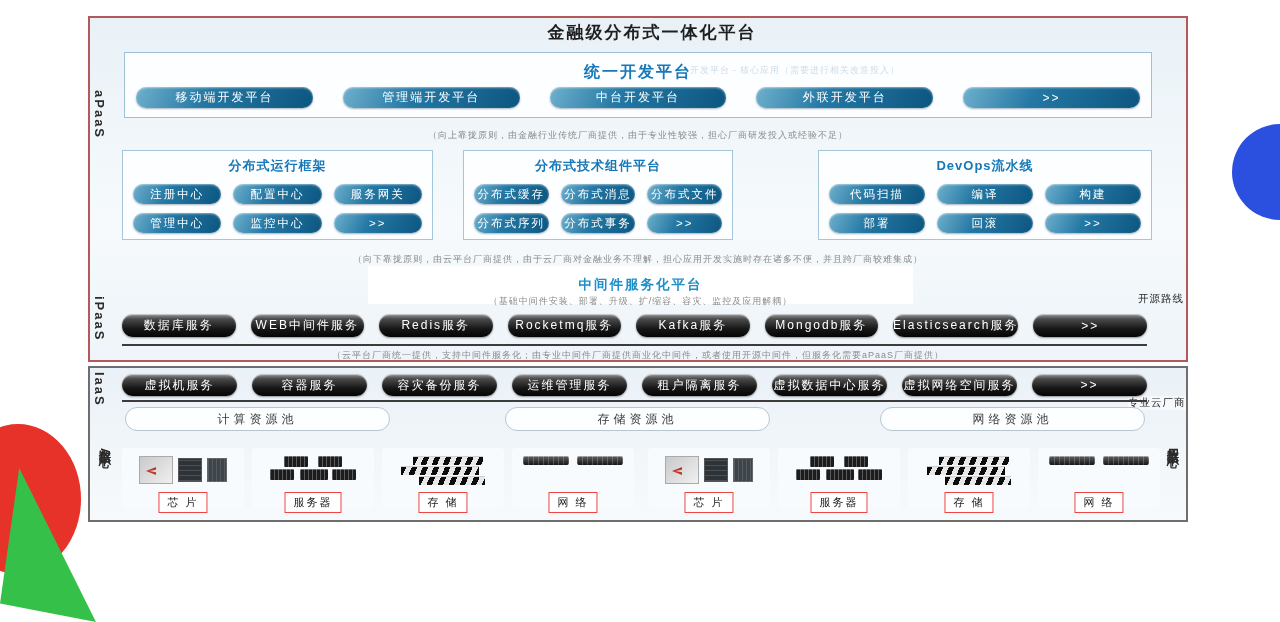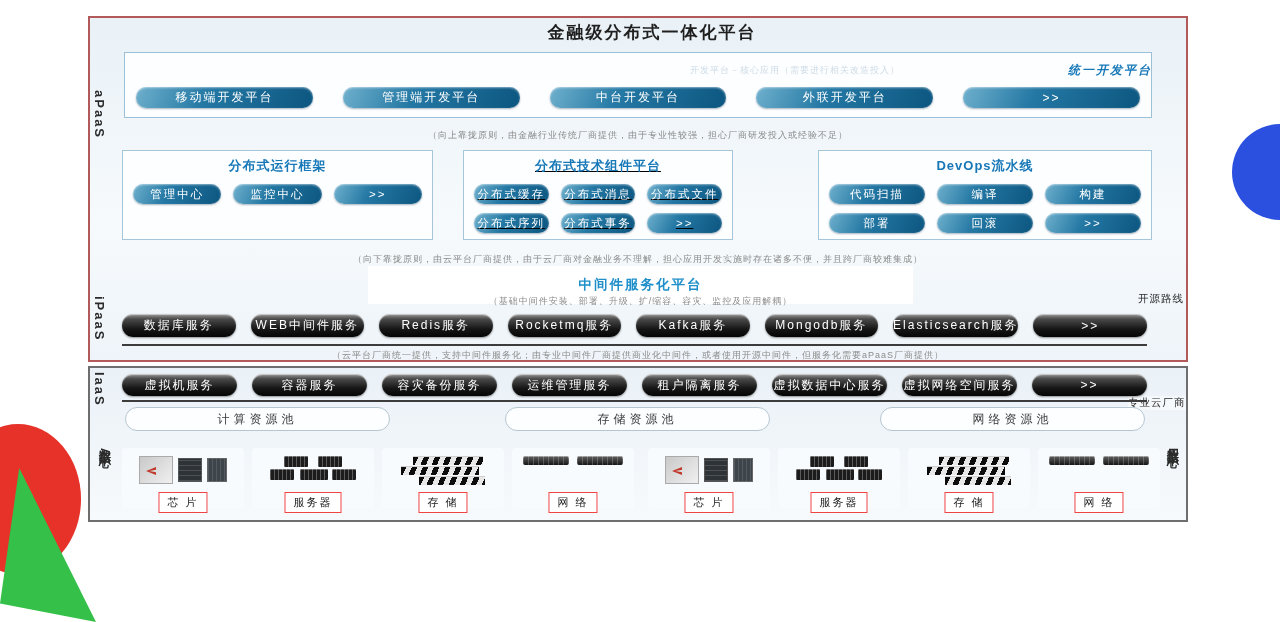--- a/index.html
+++ b/index.html
@@ -21,39 +21,39 @@
   .iaas-box { position:absolute; left:88px; top:366px; width:1100px; height:156px;
               border:2px solid #6e6e6e; background:linear-gradient(180deg,#eaf1f7,#f7fafc); }
 
   .main-title { position:absolute; left:88px; top:21px; width:1100px; text-align:center;
                 font-size:17px; font-weight:bold; color:#1f1f1f; letter-spacing:2px;padding-left:28px; }
 
   .dev-box { position:absolute; left:124px; top:52px; width:1028px; height:66px;
              background:#fdfeff; border:1px solid #9cc0d8; }
   .ghost-text { position:absolute; left:690px; top:64px; width:340px; font-size:9px;
                 color:#9db8cc; opacity:.5; letter-spacing:1px; }
-  .dev-title { position:absolute; left:124px; top:62px; width:1028px; text-align:right;
-               font-size:12px; font-weight:bold; color:#1778b8; letter-spacing:2px;font-style:italic; }
+  .dev-title { position:absolute; left:124px; top:62px; width:1028px; text-align:center;
+               font-size:16px; font-weight:bold; color:#1778b8; letter-spacing:2px; }
   .dev-buttons { position:absolute; left:136px; top:87px; width:1004px; display:flex; gap:30px; }
 
   .btn-blue { flex:1; height:21px; border-radius:10px; color:#fff; font-size:12px;
               display:flex; align-items:center; justify-content:center; letter-spacing:2px;
               background:linear-gradient(115deg,#6fb0cd 0%,#2478a4 40%,#0c5680 100%);
               box-shadow:inset 0 1px 2px rgba(255,255,255,.5), 0 1px 2px rgba(0,40,70,.35); }
   .btn-blue.sm { height:20px; font-size:11.5px; }
 
   .note { position:absolute; left:88px; width:1100px; text-align:center; font-size:9px;
           color:#8b8b8b; letter-spacing:1px; }
   .note-top { top:129px; }
   .note-mid { top:253px; }
   .note-ipaas { top:349px; }
 
   .panel { position:absolute; top:150px; height:90px; background:#fdfeff; border:1px solid #a5c6da; }
   .panel-1 { left:122px; width:311px; }
-  .panel-2 { left:463px; width:270px;text-decoration:underline; }
+  .panel-2 { left:463px; width:270px; }
   .panel-3 { left:818px; width:334px; }
   .panel-title { text-align:center; margin-top:6px; font-size:13px; font-weight:bold;
                  color:#1778b8; letter-spacing:1px; }
   .panel-row { display:flex; gap:12px; padding:0 10px; margin-top:9px; }
 
   .mw-strip { position:absolute; left:368px; top:266px; width:545px; height:38px; background:#fff; }
   .mw-title { text-align:center; font-size:13.5px; font-weight:bold; color:#1f8fca;
               letter-spacing:2px; margin-top:10px; }
   .mw-sub { text-align:center; font-size:9px; color:#8b8b8b; margin-top:1px; letter-spacing:1px; }
 
@@ -152,20 +152,25 @@
     <div class="btn-blue">中台开发平台</div>
     <div class="btn-blue">外联开发平台</div>
     <div class="btn-blue">&gt;&gt;</div>
   </div>
 
   <div class="note note-top">（向上靠拢原则，由金融行业传统厂商提供，由于专业性较强，担心厂商研发投入或经验不足）</div>
 
   <div class="panel panel-1">
     <div class="panel-title">分布式运行框架</div>
     <div class="panel-row">
+      <div class="btn-blue sm">注册中心</div>
+      <div class="btn-blue sm">配置中心</div>
+      <div class="btn-blue sm">服务网关</div>
+    </div>
+    <div class="panel-row">
       <div class="btn-blue sm">管理中心</div>
       <div class="btn-blue sm">监控中心</div>
       <div class="btn-blue sm">&gt;&gt;</div>
     </div>
   </div>
 
   <div class="panel panel-2">
     <div class="panel-title">分布式技术组件平台</div>
     <div class="panel-row">
       <div class="btn-blue sm">分布式缓存</div>

